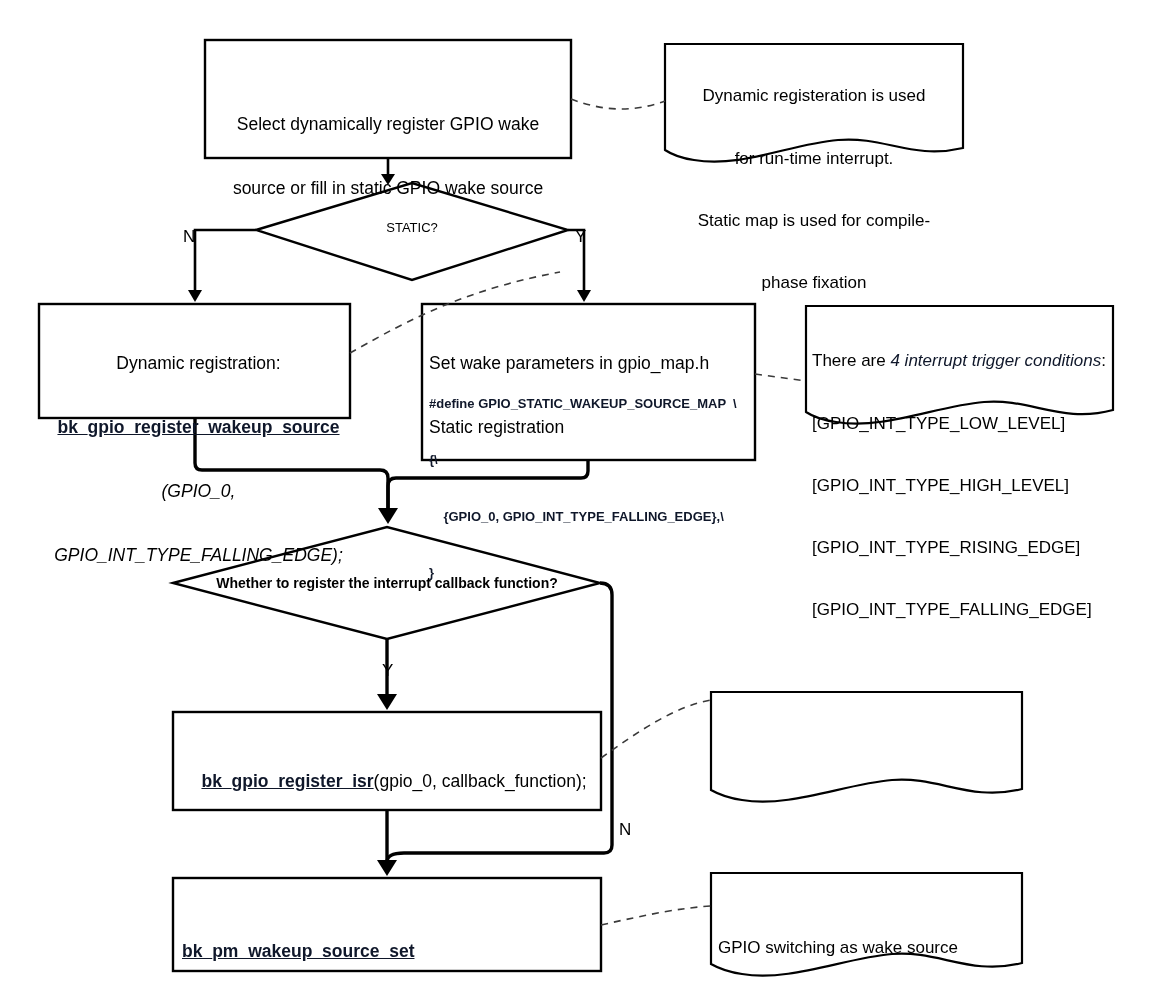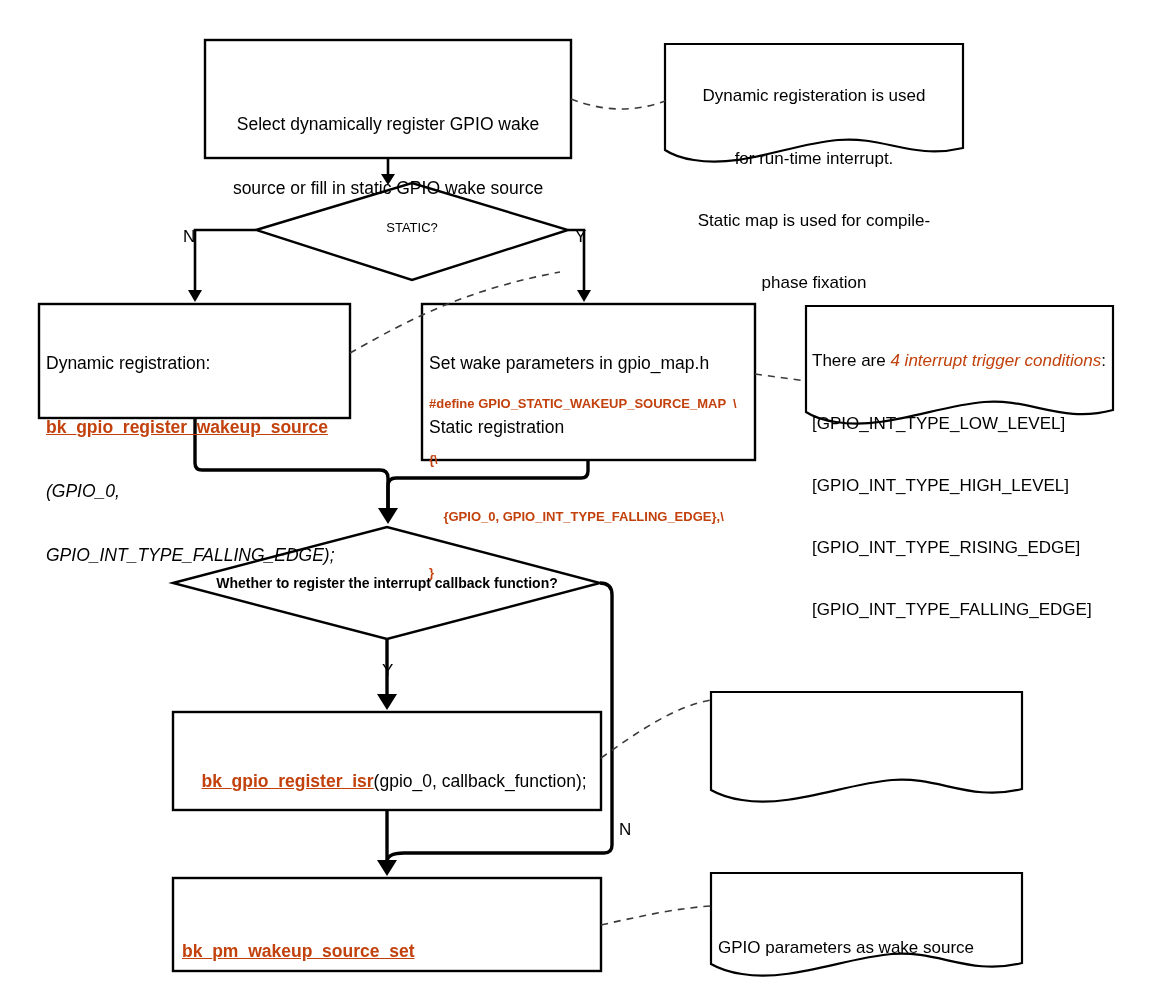--- a/index.html
+++ b/index.html
@@ -67,21 +67,21 @@
   .t-center { text-align: center; }
   .t-left   { text-align: left; }
 
   .fs-body   { font-size: 17.5px; }
   .fs-note   { font-size: 17px; }
   .fs-code   { font-size: 13px; font-weight: bold; }
   .fs-dia1   { font-size: 13px; }
   .fs-dia2   { font-size: 14px; font-weight: bold; }
   .fs-label  { font-size: 17px; }
 
-  .accent { color: #c2410c; }
+  .accent { color: #0f172a; }
   .bold   { font-weight: bold; text-decoration: underline; }
   .ital   { font-style: italic; }
 </style>
 </head>
 <body>
 
 <div id="flow-root">
 
   <svg class="flow-canvas" viewBox="0 0 1174 1003">
 
@@ -169,21 +169,21 @@
     <div>Static map is used for compile-</div>
     <div>phase fixation</div>
   </div>
 
   <div class="txt t-center fs-dia1" style="left:312px; top:220px; width:200px;">STATIC?</div>
 
   <div class="txt t-left fs-label" style="left:183px; top:227px; width:30px;">N</div>
 
   <div class="txt t-left fs-label" style="left:575px; top:227px; width:30px;">Y</div>
 
-  <div class="txt t-left fs-body" style="left:46px; top:310px; width:305px;">
+  <div class="txt t-left fs-body" style="left:46px; top:310px; width:305px;text-align:center;">
     <div>Dynamic registration:</div>
     <div class="accent bold">bk_gpio_register_wakeup_source</div>
     <div class="ital">(GPIO_0,</div>
     <div class="ital">GPIO_INT_TYPE_FALLING_EDGE);</div>
   </div>
 
   <div class="txt t-left fs-body" style="left:429px; top:310px; width:330px;">
     <div>Set wake parameters in gpio_map.h</div>
     <div>Static registration</div>
   </div>
@@ -212,16 +212,16 @@
     <span class="accent bold">bk_gpio_register_isr</span><span>(gpio_0, callback_function);</span>
   </div>
 
 
   <div class="txt t-left fs-body" style="left:182px; top:898px; width:420px;">
     <div class="accent bold">bk_pm_wakeup_source_set</div>
     
   </div>
 
   <div class="txt t-left fs-note" style="left:718px; top:897px; width:300px;">
-    <div>GPIO parameters as wake source</div>
+    <div>GPIO switching as wake source</div>
   </div>
 
 </div>
 
 </body></html>

